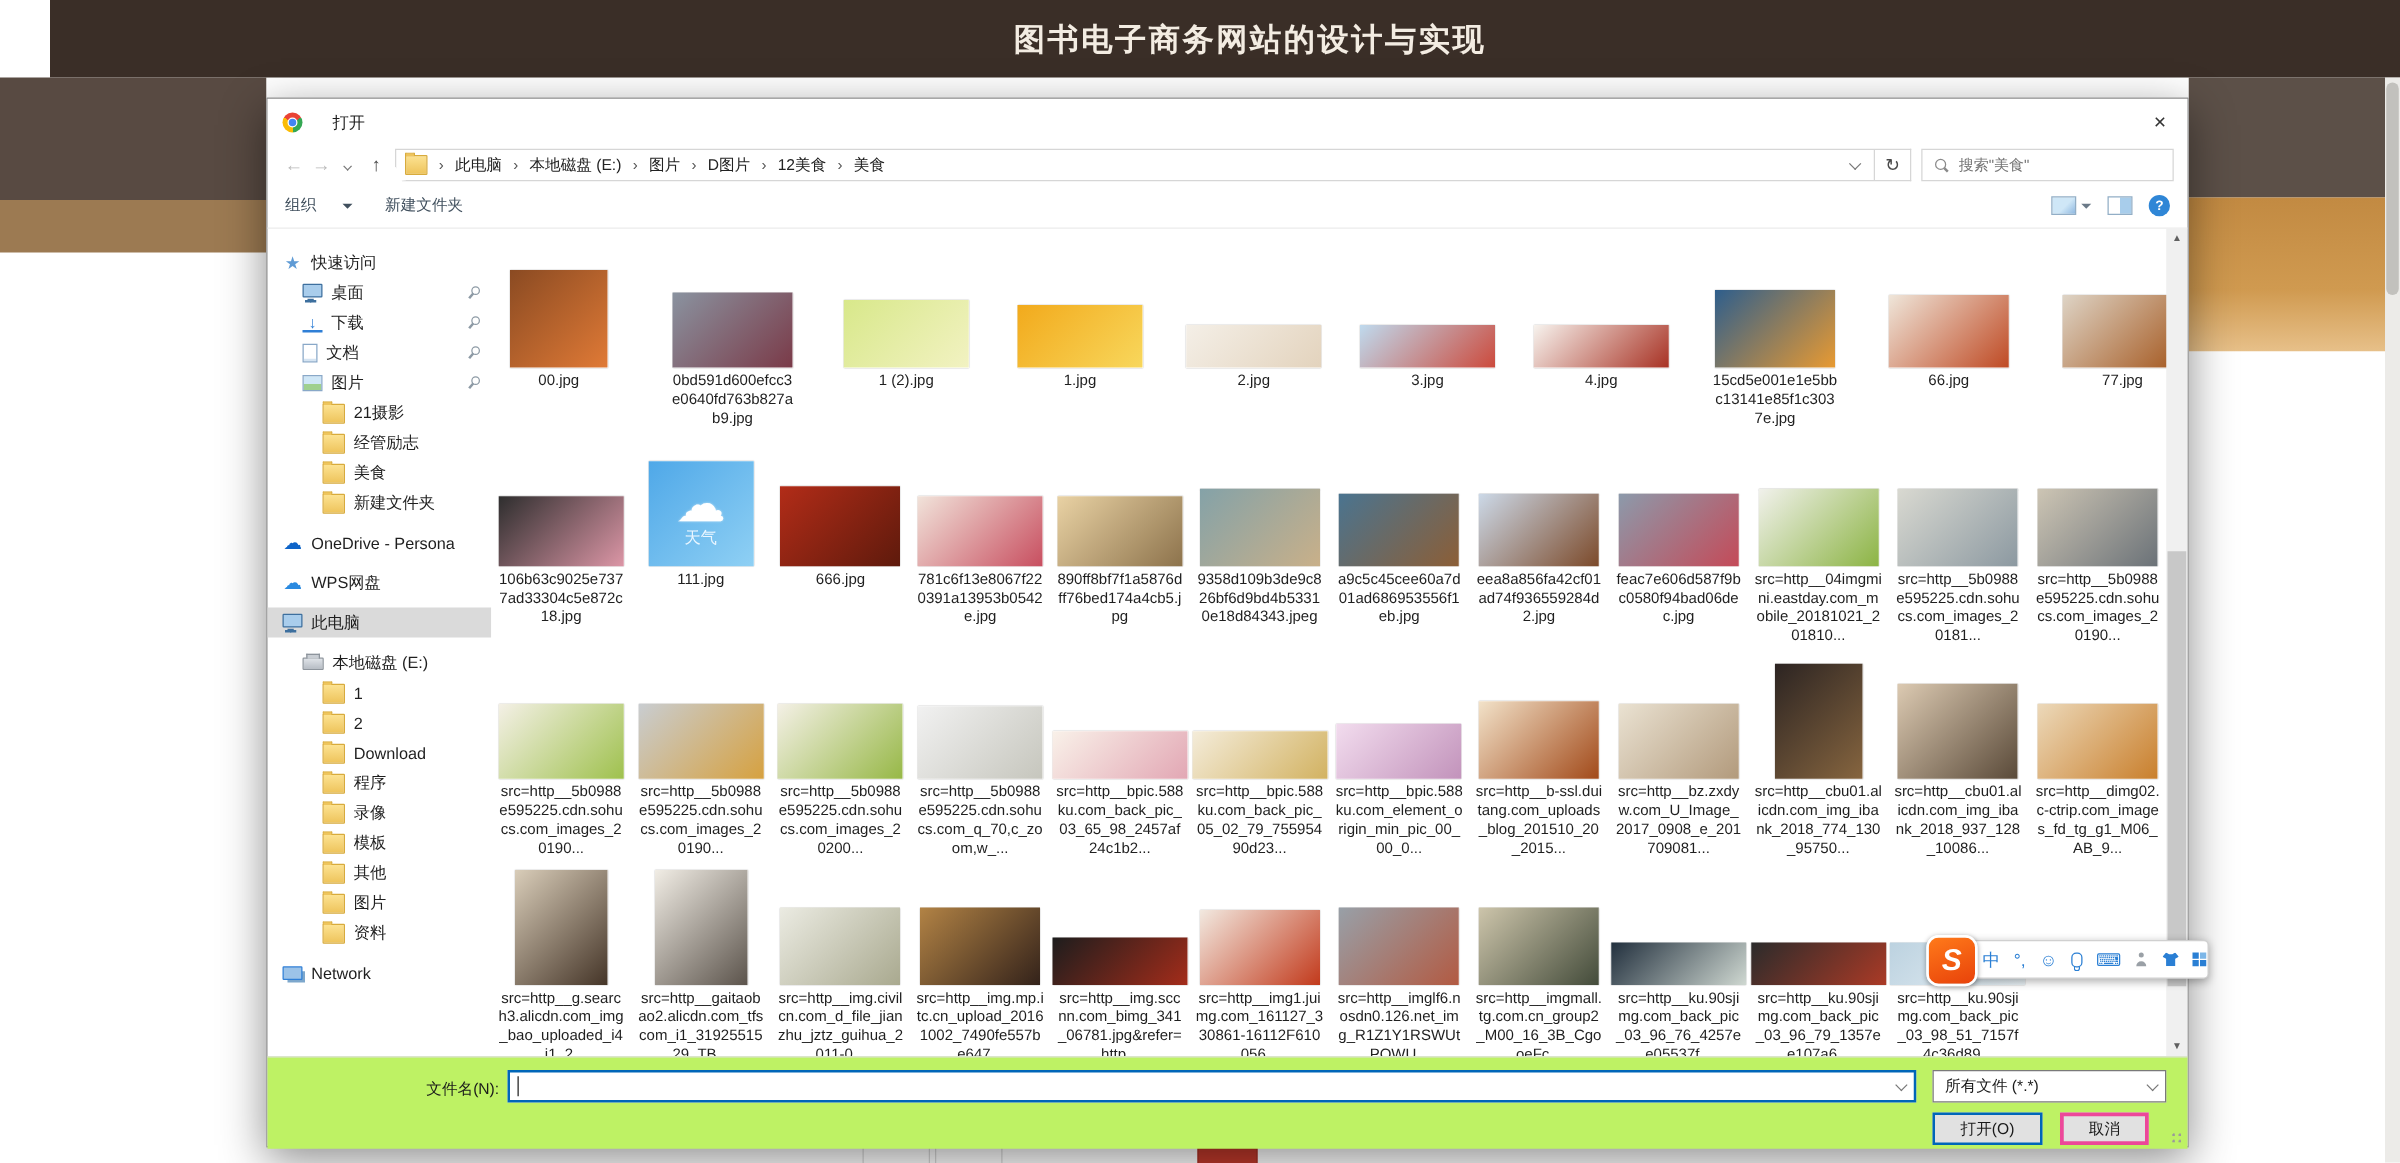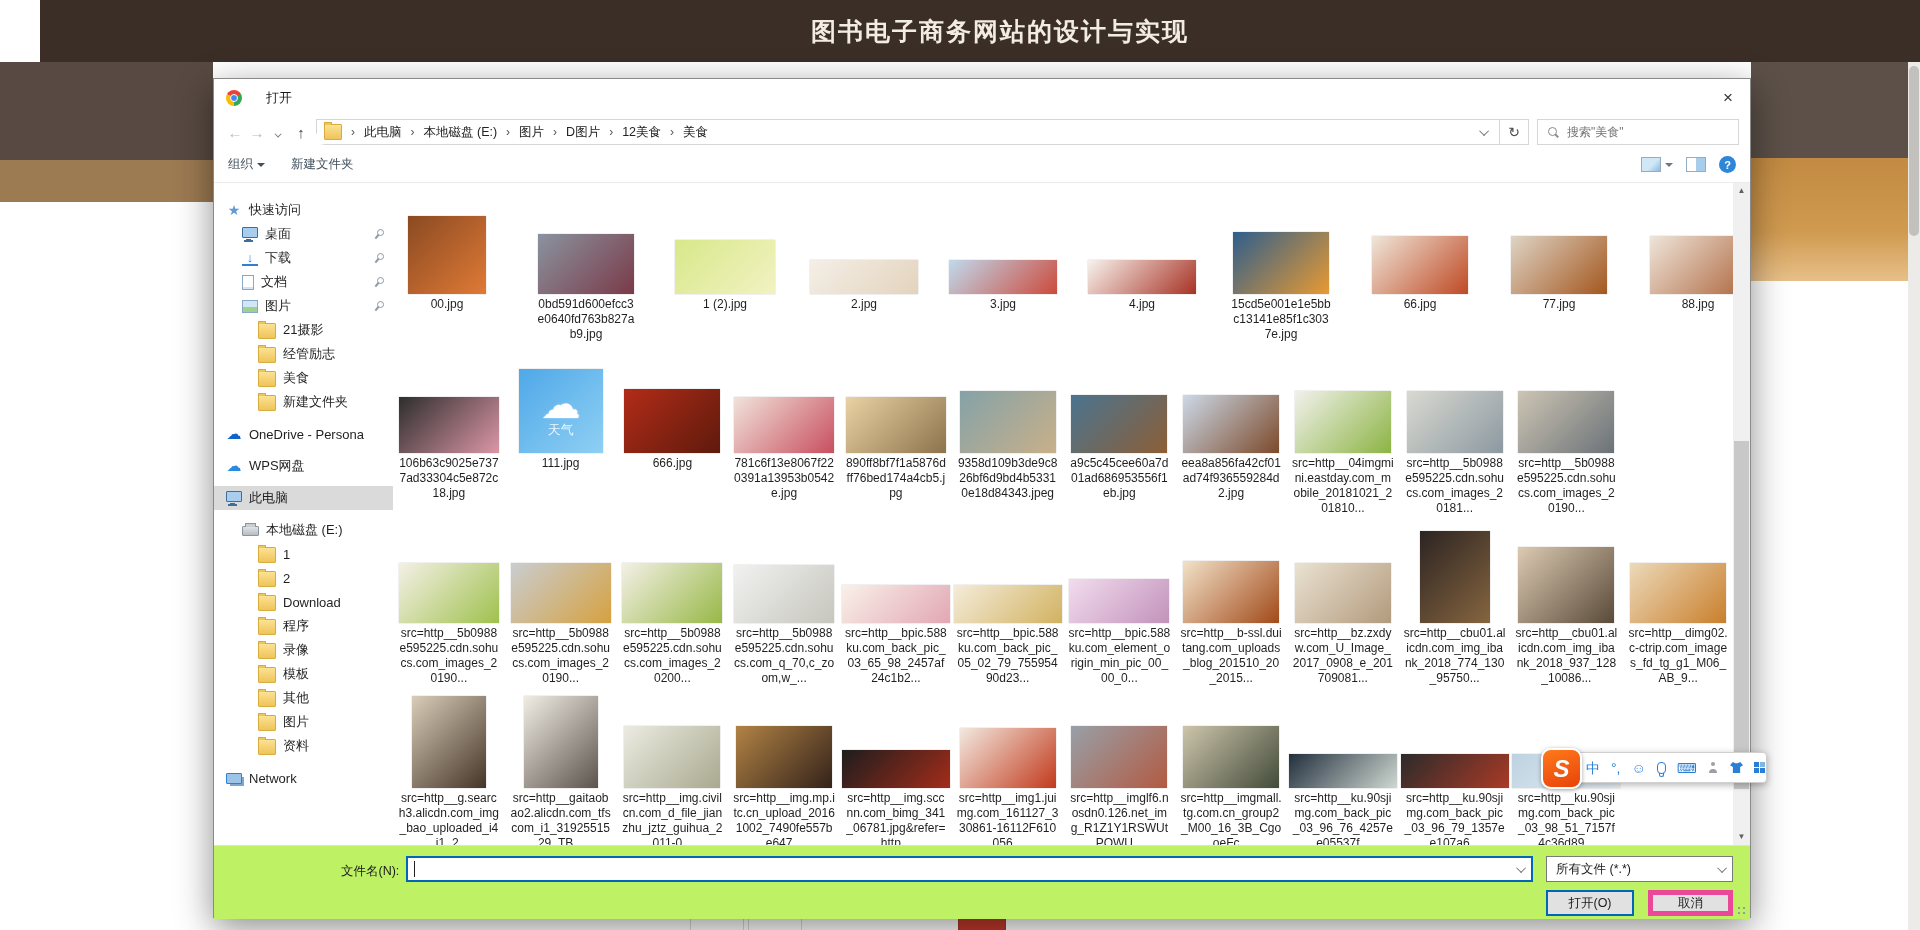--- a/index.html
+++ b/index.html
@@ -51,21 +51,21 @@
   .mag::after{content:"";position:absolute;width:4px;height:1.5px;background:#8a8a8a;left:7px;top:8px;transform:rotate(45deg);}
 
   
   .ic-folder{position:relative;width:15px;height:11px;background:linear-gradient(#fce291,#eec45c);
     border:1px solid #d8ab3c;border-radius:1px;margin-top:2px;}
   .ic-folder::before{content:"";position:absolute;top:-3px;left:-1px;width:6px;height:2px;
     background:#eec45c;border:1px solid #d8ab3c;border-bottom:none;border-radius:1px 1px 0 0;}
 
   
   .cmdbar{height:35px;display:flex;align-items:center;padding:0 14px;border-bottom:1px solid #ececec;position:relative;}
-  .cmd{font-size:12.5px;color:#41505e;display:flex;align-items:center;gap:4px;}
+  .cmd{font-size:12.5px;color:#41505e;display:flex;align-items:center;gap:21px;}
   .cmd + .cmd{margin-left:26px;}
   .tri-dn{width:0;height:0;border-left:4px solid transparent;border-right:4px solid transparent;border-top:4px solid #41505e;}
   .cmd-right{position:absolute;right:14px;display:flex;align-items:center;gap:13px;}
   .vw-thumb{width:18px;height:13px;border:1px solid #92aec6;background:linear-gradient(135deg,#cfe7f7 55%,#8fb8e0);}
   .vw-pane{width:18px;height:13px;border:1px solid #92aec6;background:linear-gradient(90deg,#fff 50%,#a8cdeb 50%);}
   .help{width:17px;height:17px;border-radius:50%;background:#2f86d6;color:#fff;font-size:11px;font-weight:bold;
     display:flex;align-items:center;justify-content:center;}
 
   
   .dlg-body{position:relative;height:662px;overflow:hidden;}
@@ -115,21 +115,21 @@
     background:#fff;box-sizing:border-box;display:flex;align-items:stretch;}
   .fn-combo input{flex:1;border:none;outline:none;font-family:inherit;font-size:12.5px;padding-left:5px;background:transparent;}
   .fn-caret{position:absolute;left:6px;top:3px;width:1px;height:16px;background:#222;}
   .combo-chev{width:18px;display:flex;align-items:center;justify-content:center;}
   .ft-combo{position:absolute;left:1332px;top:10px;width:187px;height:26px;border:1px solid #7a7a7a;background:#fff;
     box-sizing:border-box;display:flex;align-items:center;}
   .ft-combo .lbl{padding-left:9px;flex:1;}
   .btn{position:absolute;top:44px;height:26px;background:#e1e1e1;display:flex;align-items:center;justify-content:center;
     box-sizing:border-box;font-size:12.5px;color:#1a1a1a;}
   .btn.open{left:1332px;width:88px;border:2px solid #0066b8;}
-  .btn.cancel{left:1434px;width:85px;border:5px solid #ec4899;}
+  .btn.cancel{left:1434px;width:71px;border:3px solid #ec4899;}
   .grip{position:absolute;right:3px;bottom:3px;width:10px;height:10px;
     background:radial-gradient(circle at 2px 2px,#9a9a9a 1px,transparent 1.2px) 0 0/5px 5px;}
 
   
   .ime{position:absolute;left:1553px;top:752px;width:214px;height:31px;background:#fff;border:1px solid #d0d0d0;
     border-radius:4px;box-shadow:0 2px 7px rgba(0,0,0,.3);display:flex;align-items:center;gap:11px;padding-left:32px;box-sizing:border-box;}
   .ime-logo{position:absolute;left:-13px;top:-5px;width:37px;height:37px;border-radius:10px;
     background:linear-gradient(160deg,#ff7a1a,#e8420a);border:2px solid #fff;box-shadow:0 1px 4px rgba(0,0,0,.35);
     color:#fff;font-weight:bold;font-style:italic;font-size:24px;display:flex;align-items:center;justify-content:center;}
   .ime-g{color:#2a7fd4;font-size:14px;line-height:1;}
@@ -338,20 +338,26 @@
             <div class="fname">0bd591d600efcc3e0640fd763b827ab9.jpg</div>
           </div>
           <div class="tile">
             <div class="thumbwrap">
               <div class="thumb" style="width: 100px; height: 54px; background: linear-gradient(135deg, rgb(216, 232, 138), rgb(242, 242, 194));"></div>
             </div>
             <div class="fname">1 (2).jpg</div>
           </div>
           <div class="tile">
             <div class="thumbwrap">
+              <div class="thumb" style="width: 100px; height: 50px; background: linear-gradient(135deg, rgb(242, 170, 28), rgb(248, 215, 92));"></div>
+            </div>
+            <div class="fname">1.jpg</div>
+          </div>
+          <div class="tile">
+            <div class="thumbwrap">
               <div class="thumb" style="width: 108px; height: 34px; background: linear-gradient(135deg, rgb(244, 239, 231), rgb(227, 211, 189));"></div>
             </div>
             <div class="fname">2.jpg</div>
           </div>
           <div class="tile">
             <div class="thumbwrap">
               <div class="thumb" style="width: 108px; height: 34px; background: linear-gradient(135deg, rgb(191, 218, 238), rgb(204, 74, 60));"></div>
             </div>
             <div class="fname">3.jpg</div>
           </div>
@@ -436,20 +442,26 @@
             <div class="thumbwrap">
               <div class="thumb" style="width: 96px; height: 58px; background: linear-gradient(135deg, rgb(74, 116, 144), rgb(140, 94, 54));"></div>
             </div>
             <div class="fname">a9c5c45cee60a7d01ad686953556f1eb.jpg</div>
           </div>
           <div class="tile">
             <div class="thumbwrap">
               <div class="thumb" style="width: 96px; height: 58px; background: linear-gradient(135deg, rgb(204, 217, 232), rgb(124, 74, 42));"></div>
             </div>
             <div class="fname">eea8a856fa42cf01ad74f936559284d2.jpg</div>
+          </div>
+          <div class="tile">
+            <div class="thumbwrap">
+              <div class="thumb" style="width: 96px; height: 58px; background: linear-gradient(135deg, rgb(140, 154, 171), rgb(196, 74, 88));"></div>
+            </div>
+            <div class="fname">feac7e606d587f9bc0580f94bad06dec.jpg</div>
           </div>
           <div class="tile">
             <div class="thumbwrap">
               <div class="thumb" style="width: 96px; height: 62px; background: linear-gradient(135deg, rgb(241, 241, 236), rgb(140, 180, 68));"></div>
             </div>
             <div class="fname">src=http__04imgmini.eastday.com_mobile_20181021_201810...</div>
           </div>
           <div class="tile">
             <div class="thumbwrap">
               <div class="thumb" style="width: 96px; height: 62px; background: linear-gradient(135deg, rgb(217, 217, 209), rgb(140, 153, 161));"></div>

